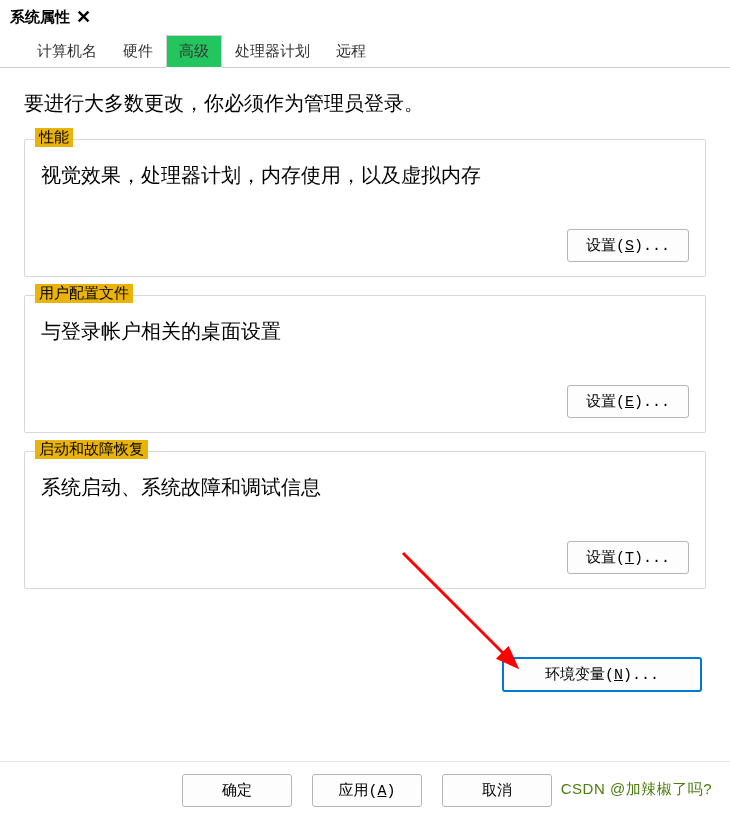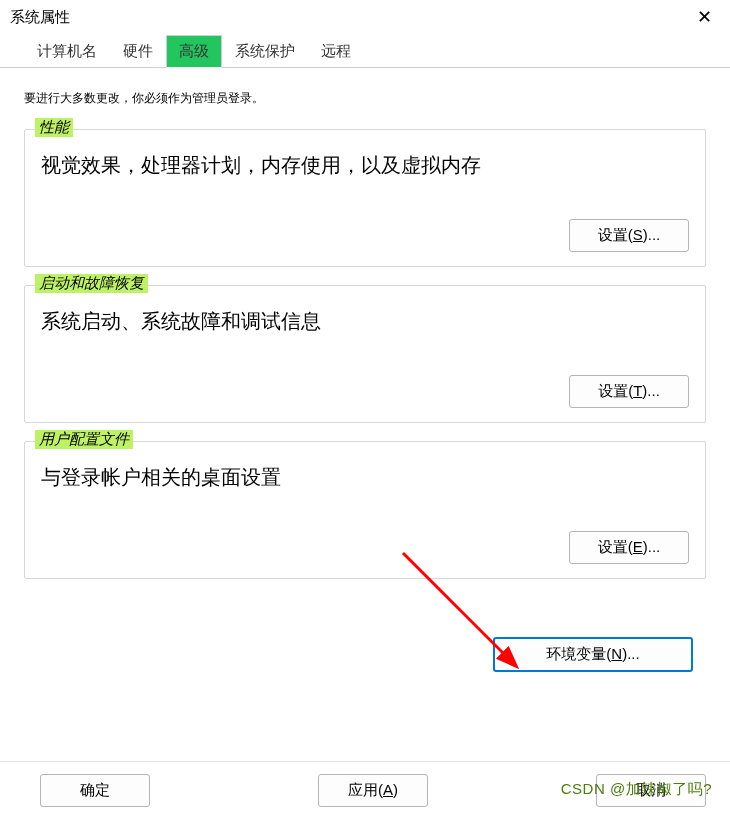--- a/index.html
+++ b/index.html
@@ -12,24 +12,25 @@
       font-size: 15px;
       background: #ffffff;
       color: #000000;
       width: 730px;
       height: 815px;
       overflow: hidden;
       position: relative;
     }
     .titlebar {
       display: flex;
-      justify-content: space-between;
+      justify-content: flex-start;
       align-items: center;
       padding: 6px 12px 6px 10px;
       height: 34px;
+      font-weight: bold;
     }
     .titlebar-title {
       font-size: 15px;
     }
     .close-icon {
       font-size: 18px;
       line-height: 1;
       padding: 4px 6px;
       cursor: default;
     }
@@ -51,72 +52,72 @@
     .tab.active {
       border: 1px solid #d0d0d0;
       border-bottom: 1px solid #fff;
       background: #22c55e;
     }
     .tab-content {
       padding: 22px 24px 16px 24px;
     }
     .intro-text {
       margin-bottom: 22px;
-      font-size: 12px;
+      font-size: 20px;
     }
     .group {
       border: 1px solid #d8d8d8;
       border-radius: 2px;
       padding: 16px 16px 14px 16px;
       margin-bottom: 18px;
       position: relative;
     }
     .group-label {
       position: absolute;
       top: -12px;
       left: 10px;
-      background: #bef264;
+      background: #eab308;
       padding: 0 4px;
       font-size: 15px;
-      font-style: italic;
     }
     .group-desc {
       font-size: 20px;
       margin-top: 6px;
     }
     .group-row-right {
       display: flex;
       justify-content: flex-end;
       margin-top: 40px;
     }
     .btn {
       border: 1px solid #b5b5b5;
       background: #fdfdfd;
       padding: 6px 18px;
       font-size: 15px;
       border-radius: 3px;
       cursor: default;
       min-width: 120px;
       text-align: center;
+      font-family: Liberation Mono, monospace;
     }
     .btn.highlight {
       border: 2px solid #0078d4;
       min-width: 200px;
     }
     .env-row {
       display: flex;
       justify-content: flex-end;
-      padding-right: 37px;
-      margin-top: 24px;
+      padding-right: 28px;
+      margin-top: 34px;
     }
     .footer-row {
       display: flex;
-      justify-content: space-between;
+      justify-content: center;
       gap: 20px;
-      padding: 12px 24px 8px 40px;
+      padding: 12px 24px 8px 28px;
       border-top: 1px solid #e5e5e5;
       position: absolute;
       bottom: 0;
       left: 0;
       right: 0;
       align-items: center;
     }
     .footer-row .btn {
       min-width: 110px;
     }
@@ -144,48 +145,48 @@
 
 <div class="titlebar">
   <div class="titlebar-title">系统属性</div>
   <div class="close-icon">✕</div>
 </div>
 
 <div class="tabs">
   <div class="tab">计算机名</div>
   <div class="tab">硬件</div>
   <div class="tab active">高级</div>
-  <div class="tab">系统保护</div>
+  <div class="tab">处理器计划</div>
   <div class="tab">远程</div>
 </div>
 
 <div class="tab-content">
   <div class="intro-text">要进行大多数更改，你必须作为管理员登录。</div>
 
   <div class="group">
     <div class="group-label">性能</div>
     <div class="group-desc">视觉效果，处理器计划，内存使用，以及虚拟内存</div>
     <div class="group-row-right">
       <button class="btn"><span>设置(</span><span class="under">S</span><span>)...</span></button>
     </div>
   </div>
 
   <div class="group">
+    <div class="group-label">用户配置文件</div>
+    <div class="group-desc">与登录帐户相关的桌面设置</div>
+    <div class="group-row-right">
+      <button class="btn"><span>设置(</span><span class="under">E</span><span>)...</span></button>
+    </div>
+  </div>
+
+  <div class="group">
     <div class="group-label">启动和故障恢复</div>
     <div class="group-desc">系统启动、系统故障和调试信息</div>
     <div class="group-row-right">
       <button class="btn"><span>设置(</span><span class="under">T</span><span>)...</span></button>
-    </div>
-  </div>
-
-  <div class="group">
-    <div class="group-label">用户配置文件</div>
-    <div class="group-desc">与登录帐户相关的桌面设置</div>
-    <div class="group-row-right">
-      <button class="btn"><span>设置(</span><span class="under">E</span><span>)...</span></button>
     </div>
   </div>
 
 </div>
 
 <div class="env-row">
   <button class="btn highlight"><span>环境变量(</span><span class="under">N</span><span>)...</span></button>
 </div>
 
 <svg class="arrow-annotation" style="left:395px; top:545px; width:145px; height:145px;">

